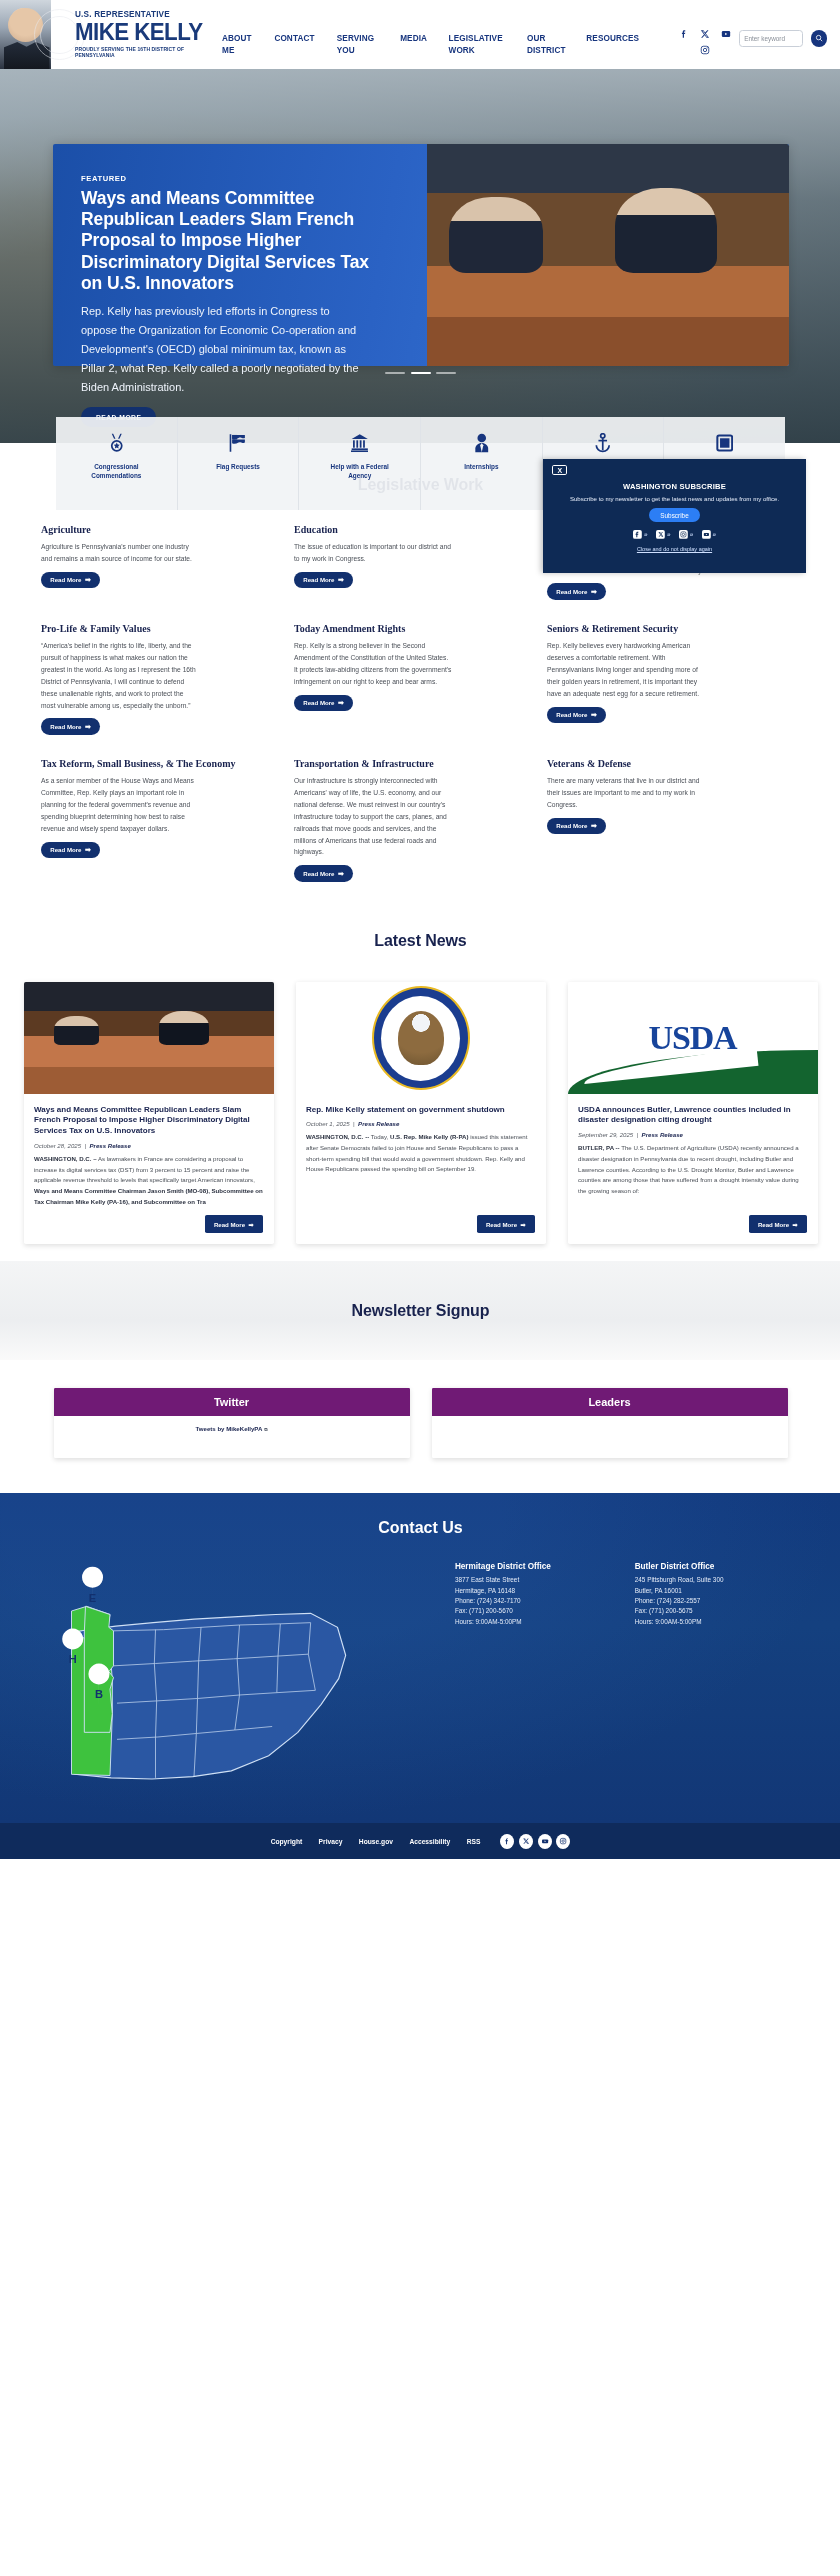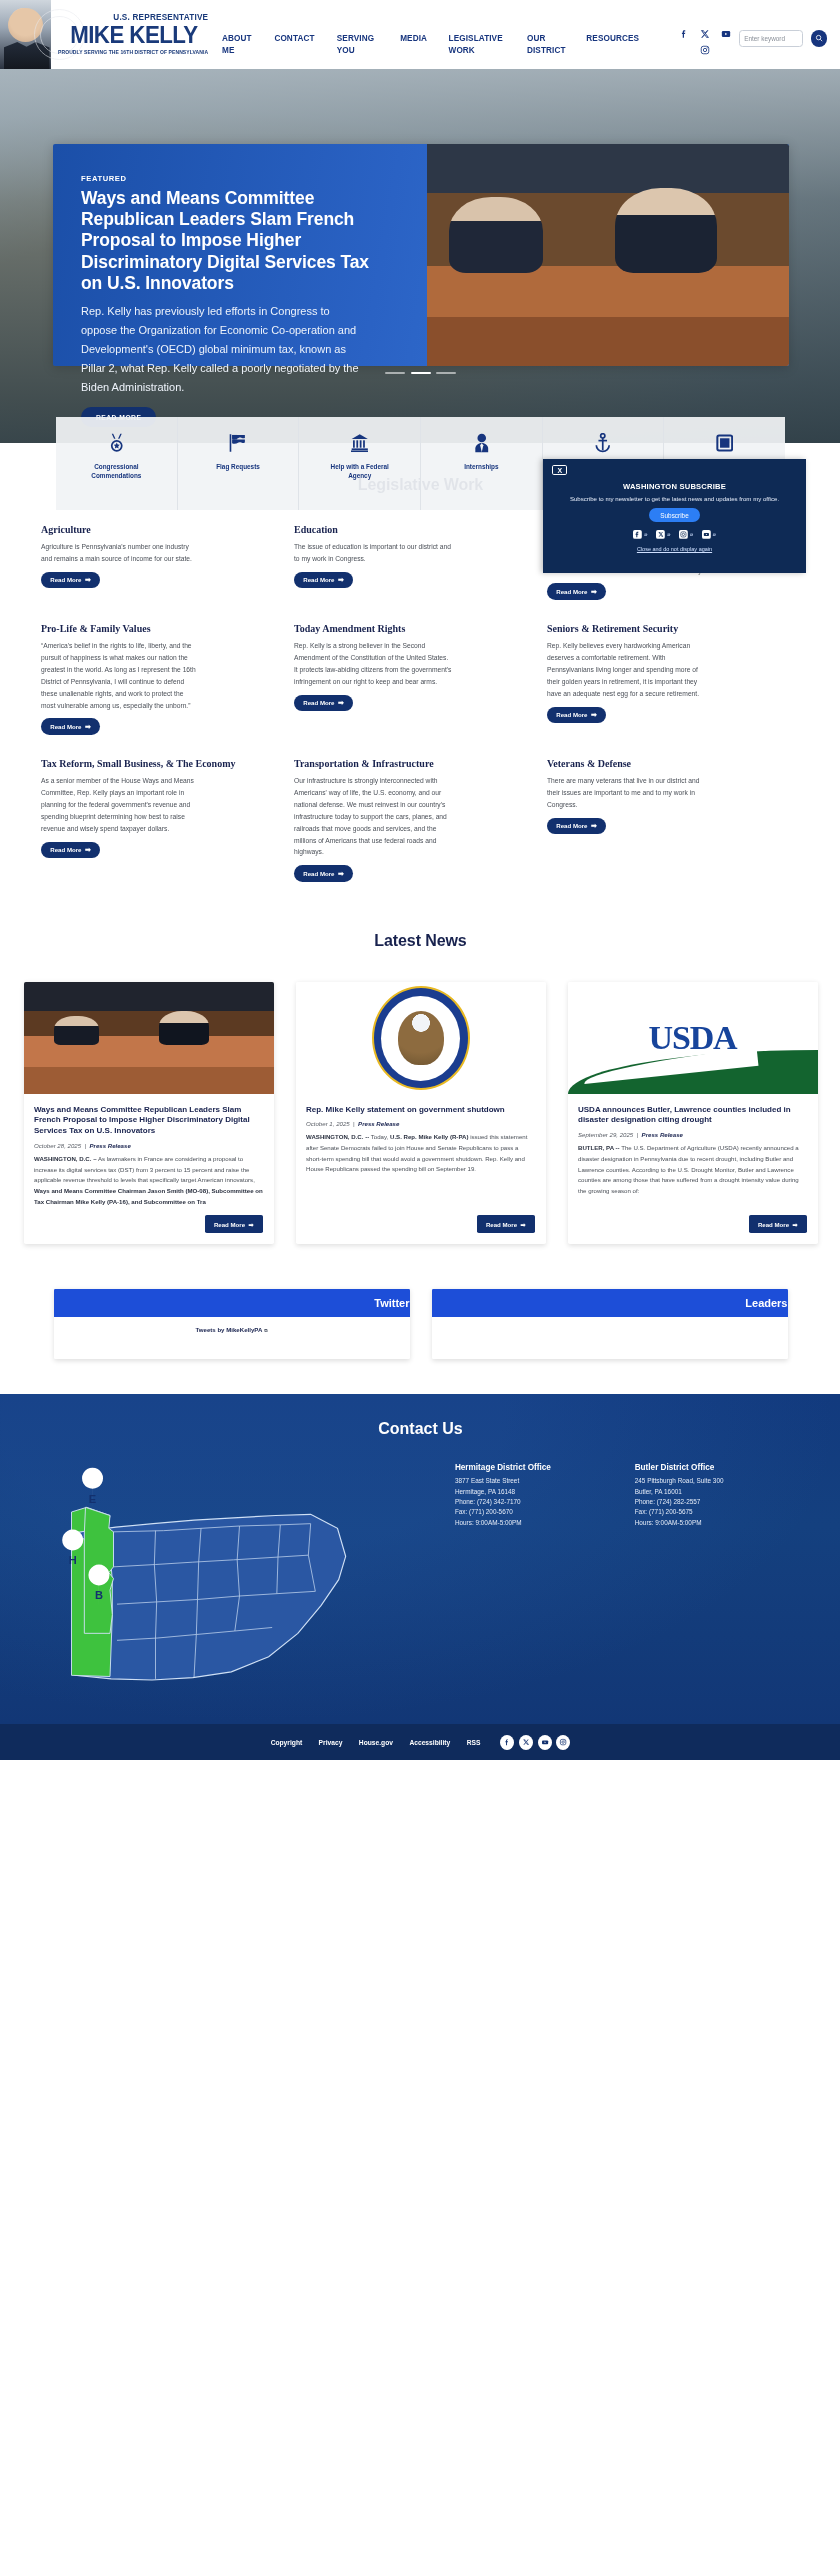--- a/index.html
+++ b/index.html
@@ -29,21 +29,21 @@
   .headshot:before{
     content:"";position:absolute;left:3.5px;top:42px;width:46px;height:27px;
     background:linear-gradient(180deg,#232c3a,#14181f);
     clip-path:polygon(0 20%,30% 0,50% 18%,70% 0,100% 20%,100% 100%,0 100%);
   }
   .seal{
     position:absolute;left:34px;top:9.3px;width:51px;height:51px;border-radius:50%;
     border:1.8px solid #e7e9ee;opacity:.55;
   }
   .seal:after{content:"";position:absolute;inset:5.3px;border-radius:50%;border:1.2px solid #e7e9ee;}
-  .logo-text{padding-left:7px;position:relative;z-index:3;text-align:right;}
+  .logo-text{padding-left:24px;position:relative;z-index:3;}
   .logo-l1{font-size:8.2px;font-weight:700;letter-spacing:0.2px;color:#1a3a7a;line-height:1;}
   .logo-l2{font-size:24px;font-weight:800;letter-spacing:-0.6px;color:#1a3a7a;line-height:.95;margin-top:1.2px;
            font-family:"Liberation Sans Narrow","Liberation Sans",sans-serif;transform:scaleX(.93);transform-origin:left;}
   .logo-l3{font-size:5px;font-weight:700;letter-spacing:0.1px;color:#1a3a7a;margin-top:2.3px;}
 
   .nav{display:flex;align-items:flex-start;gap:0;flex:1;padding-top:20px;}
   .nav-item{
     font-size:8.2px;font-weight:800;color:#17357e;letter-spacing:0.1px;
     line-height:1.35;text-transform:uppercase;cursor:pointer;width:auto;
   }
@@ -223,21 +223,21 @@
 
   
   .nlsign{
     height:99px;display:flex;align-items:center;justify-content:center;
     background:linear-gradient(180deg,#f4f5f6 0%,#eceef0 60%,#fafafa 100%);
   }
 
   
   .feeds{padding:28px 0 35px;display:flex;justify-content:center;gap:22px;background:#fff;}
   .feed{width:356px;background:#fff;box-shadow:0 1.2px 5.8px rgba(0,0,0,.13);border-radius:1.2px;overflow:hidden;}
-  .feed-h{background:#1d4ed8;color:#fff;text-align:right;font-size:11px;font-weight:800;padding:8.2px 0;
+  .feed-h{background:#701a75;color:#fff;text-align:center;font-size:11px;font-weight:800;padding:8.2px 0;
           font-family:"Liberation Sans Narrow","Liberation Sans",sans-serif;}
   .feed-b{height:42px;padding:8.2px 0 0;}
   .feed-link{font-size:6.1px;font-weight:800;color:#18224e;text-align:center;}
   .feed-link .ext{font-size:4.7px;color:#5b6270;margin-left:1.8px;}
 
   
   .contact{
     position:relative;padding:26px 0 30px;
     background:linear-gradient(180deg,#123a7e 0%,#14407f 40%,#123776 100%);
     overflow:hidden;
@@ -590,20 +590,23 @@
         <div class="ncard-foot">
           <button class="btn-rm2">
               <span>Read More</span>
               <span class="arr">➡</span>
             </button>
         </div>
       </div>
     </div>
   </div>
 
+  <div class="nlsign">
+    <div class="sec-title">Newsletter Signup</div>
+  </div>
 
   <div class="feeds">
     <div class="feed">
       <div class="feed-h">Twitter</div>
       <div class="feed-b">
         <div class="feed-link"><span>Tweets by MikeKellyPA</span><span class="ext">⧉</span></div>
       </div>
     </div>
     <div class="feed">
       <div class="feed-h">Leaders</div>

